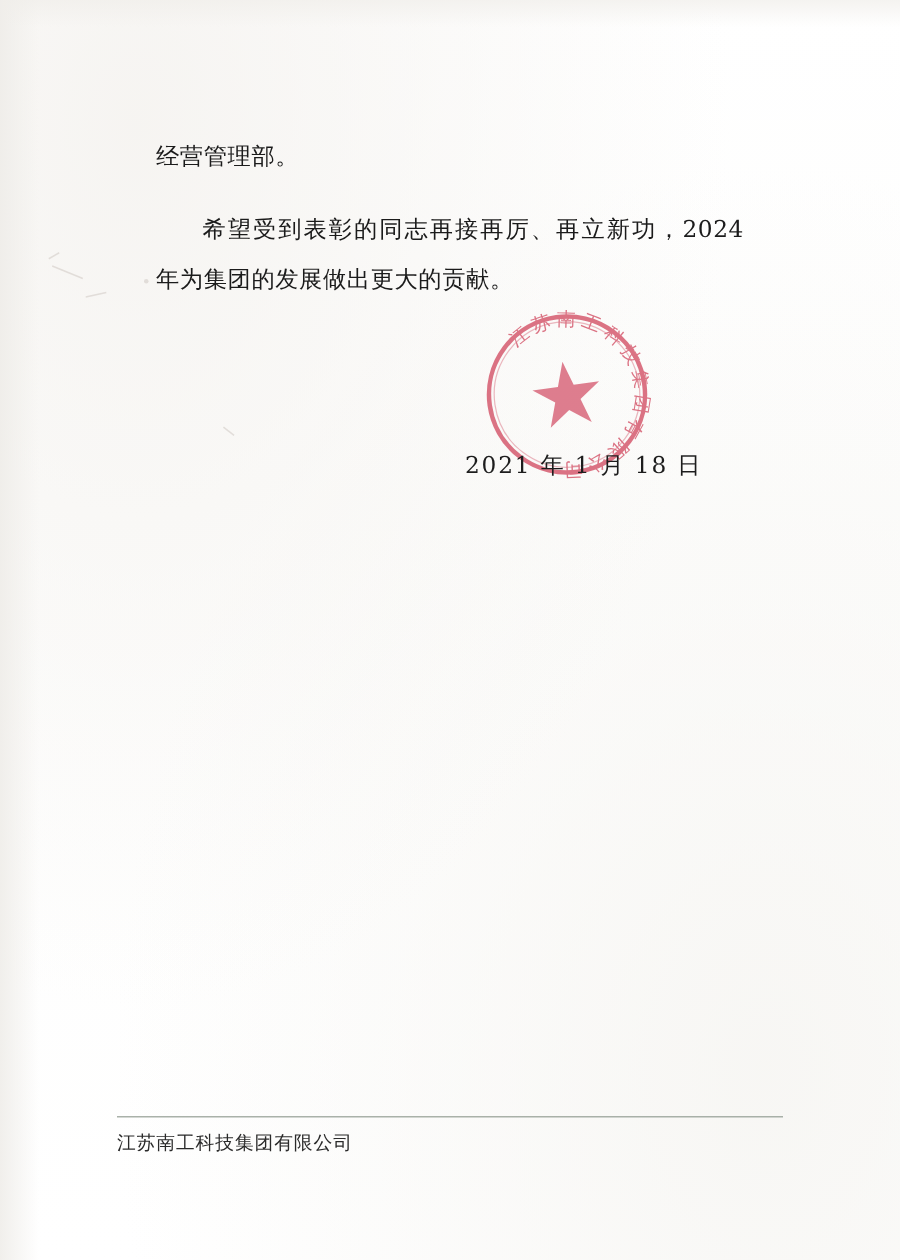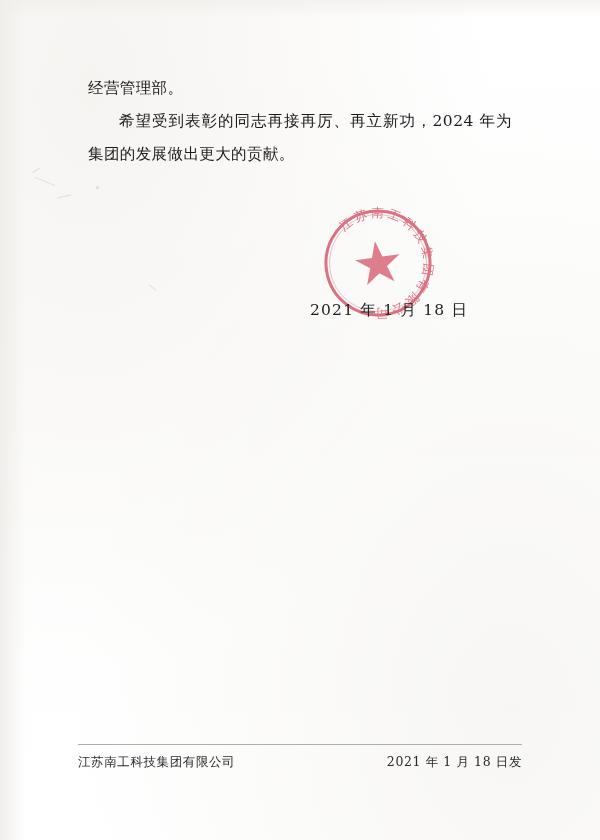--- a/index.html
+++ b/index.html
@@ -64,21 +64,21 @@
     left: 88px;
     top: 72px;
     width: 424px;
     font-size: 15.5px;
     line-height: 33px;
     color: #1b1b1b;
     letter-spacing: 0.4px;
     text-align: justify;
   }
   .para {
-    margin: 0;
+    margin: 16px;
   }
   .para.indent {
     text-indent: 2em;
   }
 
   .date-line {
     position: absolute;
     left: 310px;
     top: 300px;
     font-size: 15.5px;
@@ -160,16 +160,15 @@
       </g>
     </svg>
   </div>
 
   <div class="date-line">2021 年 1 月 18 日</div>
 
   <div class="footer">
     <div class="footer-rule"></div>
     <div class="footer-inner">
       <span class="footer-left">江苏南工科技集团有限公司</span>
-      <span class="footer-right">2021 年 1 月 18 日发</span>
     </div>
   </div>
 </div>
 
 </body></html>

